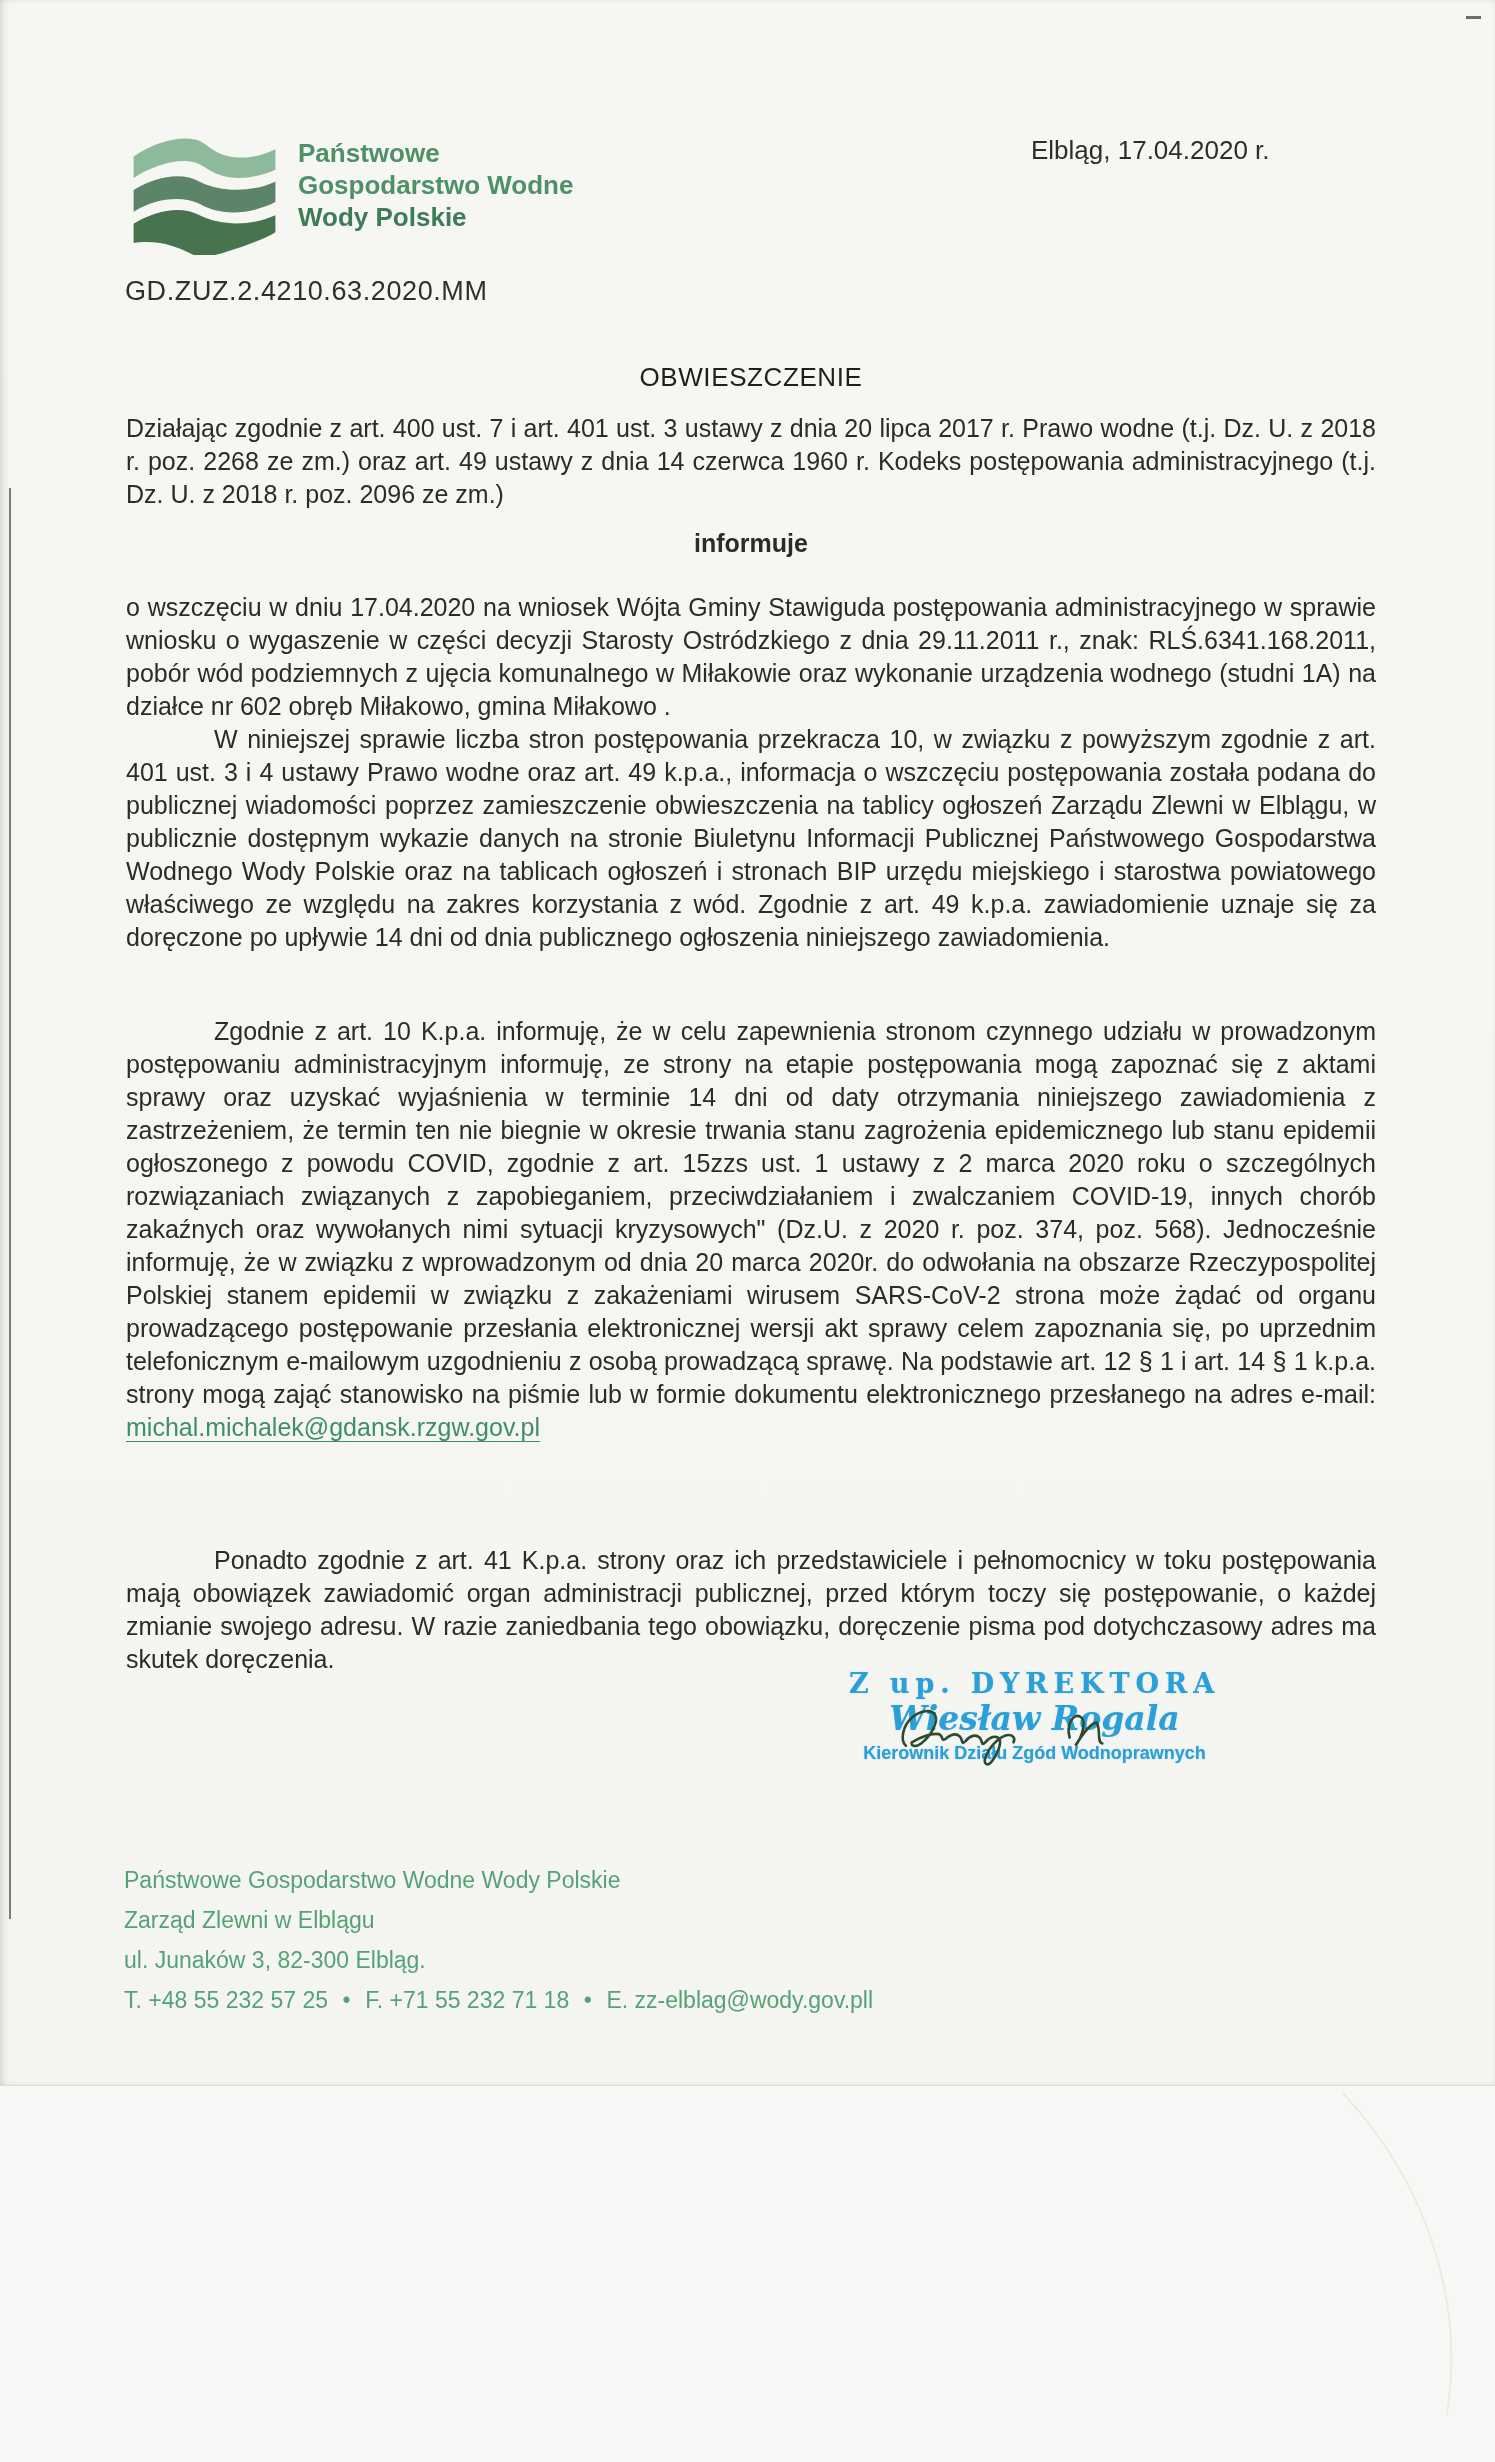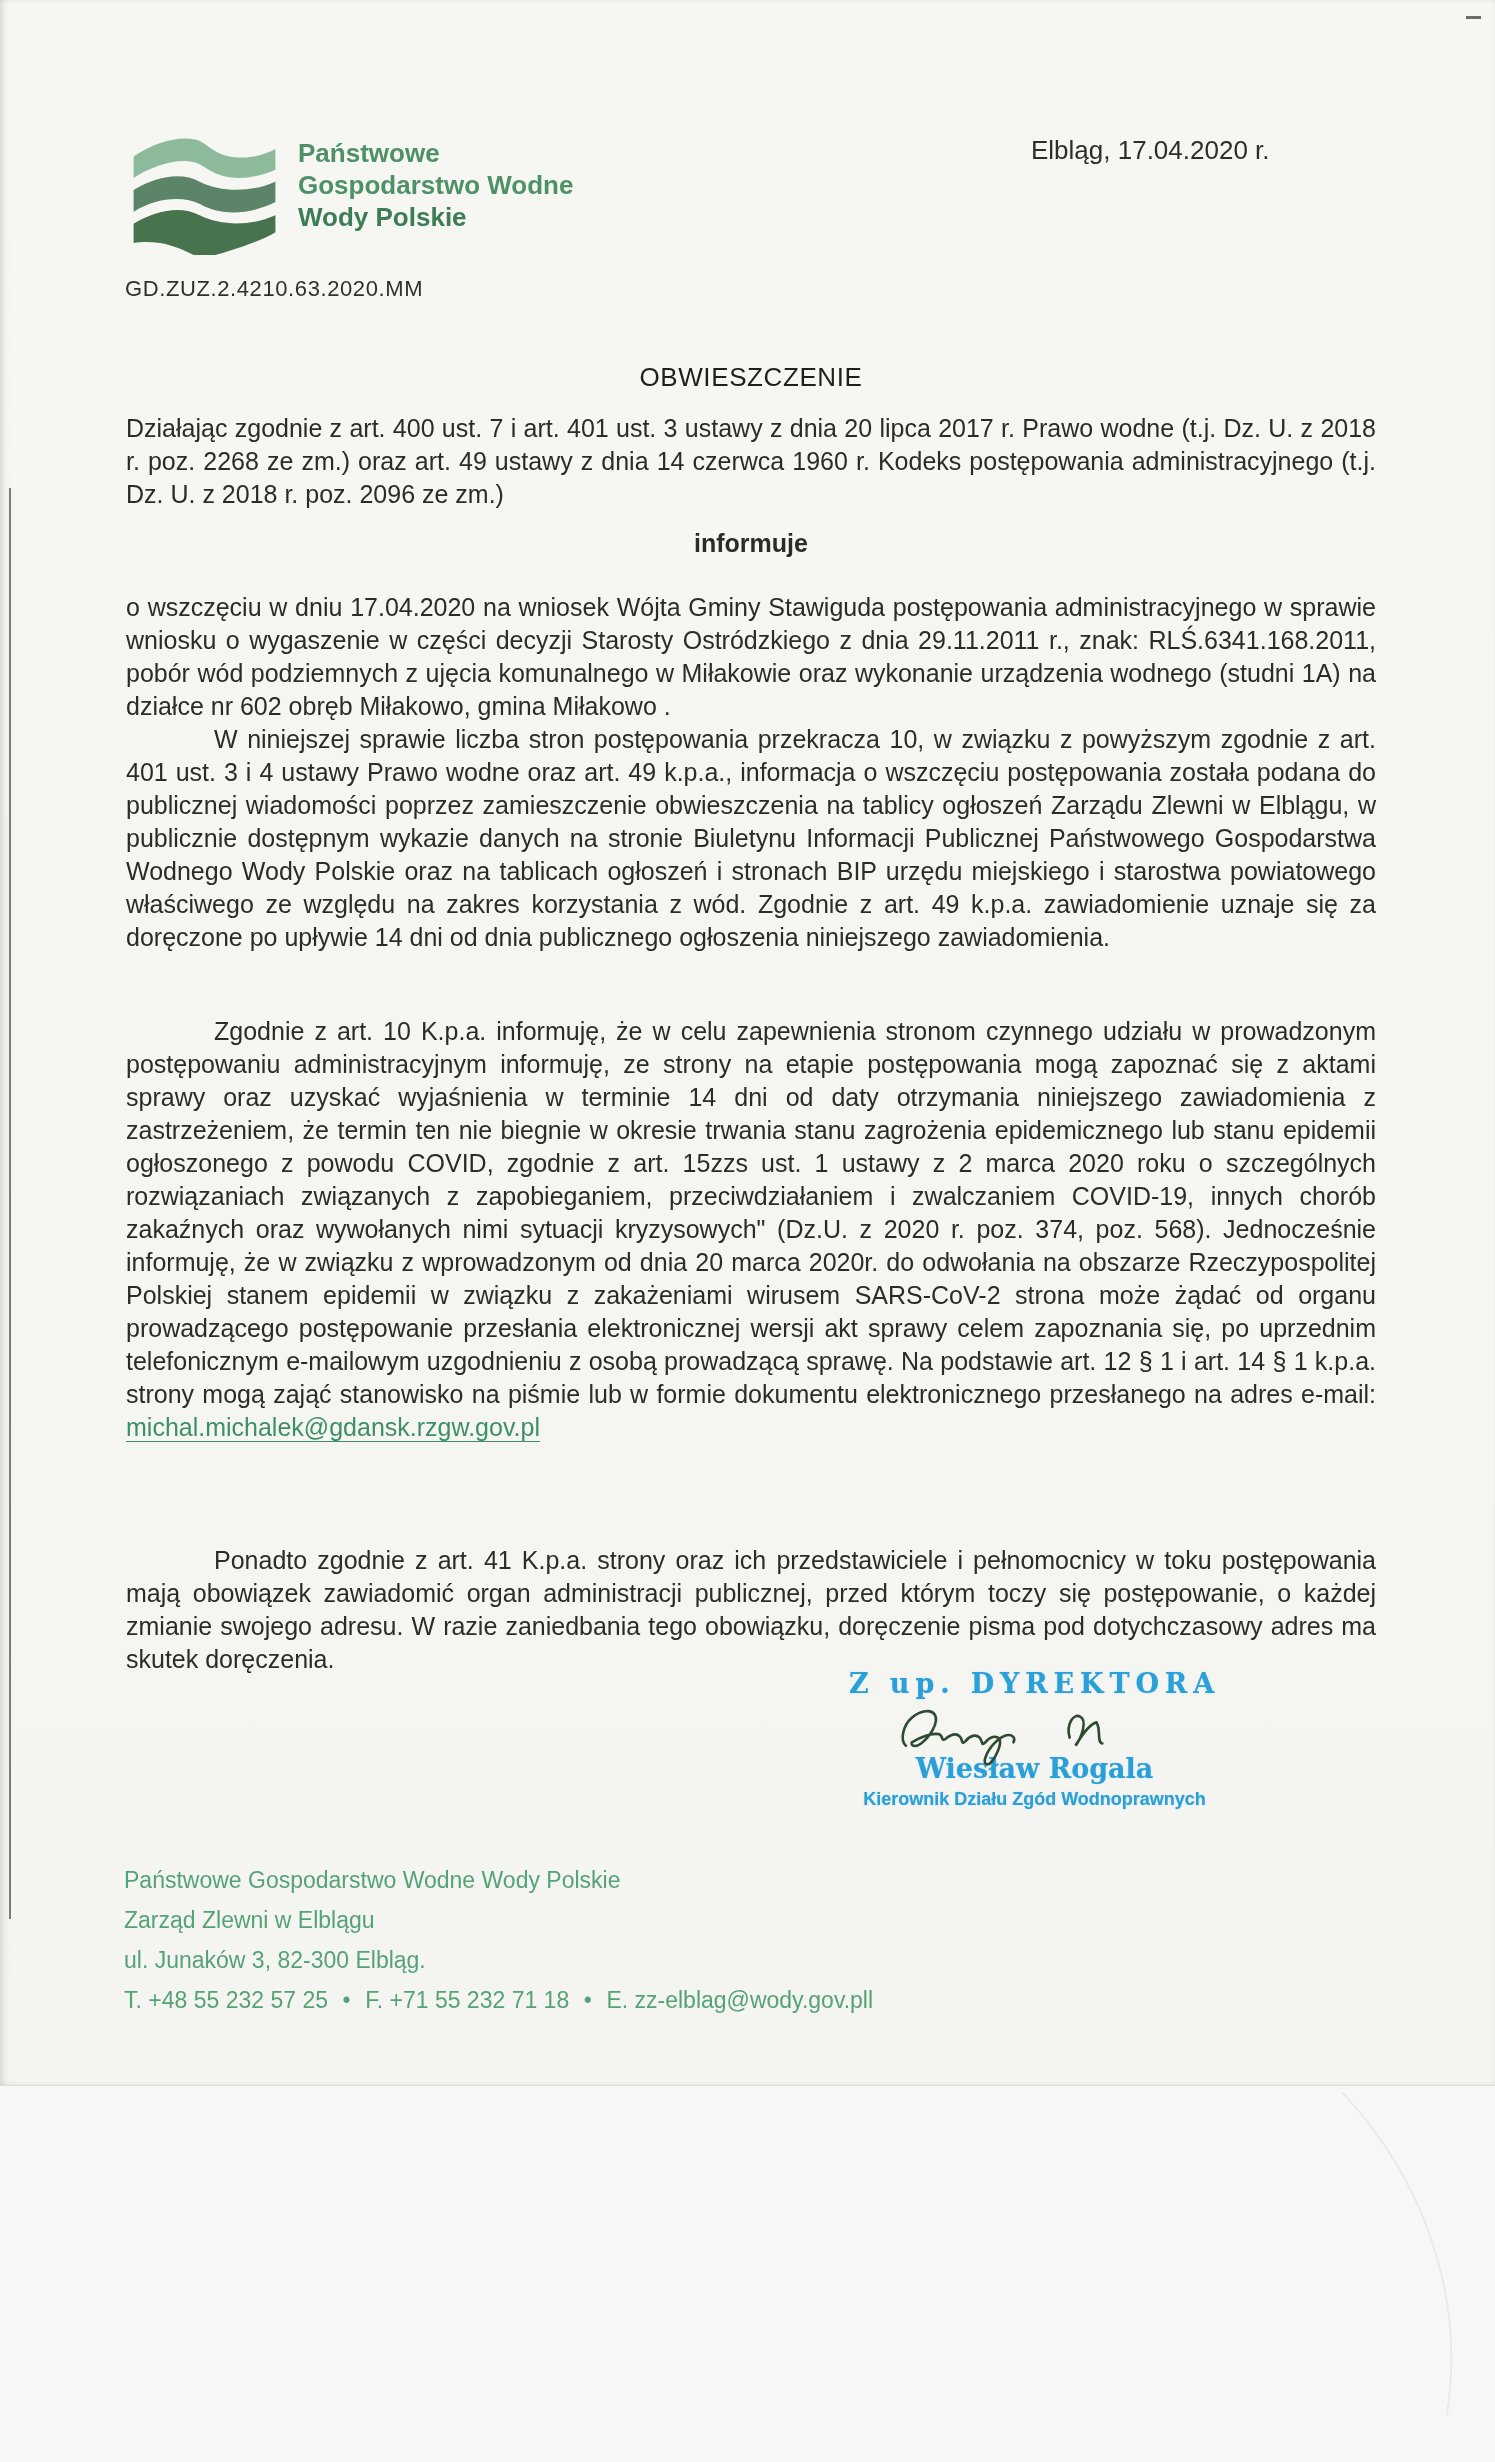--- a/index.html
+++ b/index.html
@@ -18,42 +18,42 @@
   .artifact-dash{position:absolute;left:1466px;top:16.4px;width:15.2px;height:2.9px;background:#4a4a46;opacity:.8;}
   .lower-sheet{position:absolute;left:0;top:2085px;width:1495px;height:378px;background:#f7f7f5;border-top:0.6px solid #dedcd8;box-shadow:0 -1.8px 3.5px rgba(0,0,0,.05);}
   .crease{position:absolute;left:0;top:0;pointer-events:none;}
 
   
   .date{position:absolute;left:1031px;top:135px;font-size:26px;color:#2d2d2a;}
   .logo{position:absolute;left:126px;top:130px;}
   .logo-text{position:absolute;left:298px;top:137px;font-size:26px;line-height:32px;}
   .logo-text .lt-reg{color:#4e9166;font-weight:bold;}
   .logo-text .lt-bold{color:#3c7d55;font-weight:bold;}
-  .ref{position:absolute;left:125px;top:276px;font-size:22px;color:#2f2f2c;letter-spacing:0.6px;}
+  .ref{position:absolute;left:125px;top:276px;font-size:27px;color:#2f2f2c;letter-spacing:0.6px;}
 
   
   .title{position:absolute;left:126px;top:362px;width:1250px;text-align:center;font-size:26px;font-weight:normal;color:#1f1f1d;letter-spacing:0.6px;}
   .content{position:absolute;left:126px;top:412px;width:1250px;font-size:25px;line-height:33px;color:#2b2b28;}
   .content p{margin:0;}
   .just{text-align:justify;}
   .ind{text-indent:88px;}
   .center{text-align:center;}
   .bold{font-weight:bold;}
   .issuer{margin-top:28px !important;}
   .informs{margin-top:16.4px !important;}
   .p1{margin-top:30.5px !important;}
   .p3{margin-top:61px !important;}
   .p4{margin-top:100px !important;}
   .email{color:#3f8f66;text-decoration:underline;text-decoration-thickness:1.2px;text-underline-offset:4.7px;cursor:pointer;}
 
   
   .signature{position:absolute;left:838px;top:1668px;width:393px;text-align:center;}
   .stamp-auth{font-family:"DejaVu Serif",serif;font-size:27px;font-weight:bold;color:#2ba0d8;letter-spacing:5.9px;text-shadow:0 0 1.2px rgba(43,160,216,.45);}
   .handwriting{position:absolute;left:56px;top:23.5px;}
-  .stamp-name{margin-top:54px;font-family:"DejaVu Serif",serif;font-weight:bold;font-size:27px;color:#2ba0d8;text-shadow:0 0 1.2px rgba(43,160,216,.45);}
+  .stamp-name{font-family:"DejaVu Serif",serif;font-style:italic;font-weight:bold;font-size:33px;color:#2ba0d8;text-shadow:0 0 1.2px rgba(43,160,216,.45);}
   .stamp-pos{margin-top:4.7px;font-size:18px;font-weight:bold;color:#2ba0d8;text-shadow:0 0 1.2px rgba(43,160,216,.5);}
 
   
   .footer{position:absolute;left:124px;top:1860px;font-size:23px;line-height:40px;color:#55a277;}
   .footer .sep{margin:0 8.2px;color:#55a277;}
 </style>
 </head>
 <body>
 
 <div class="page">

